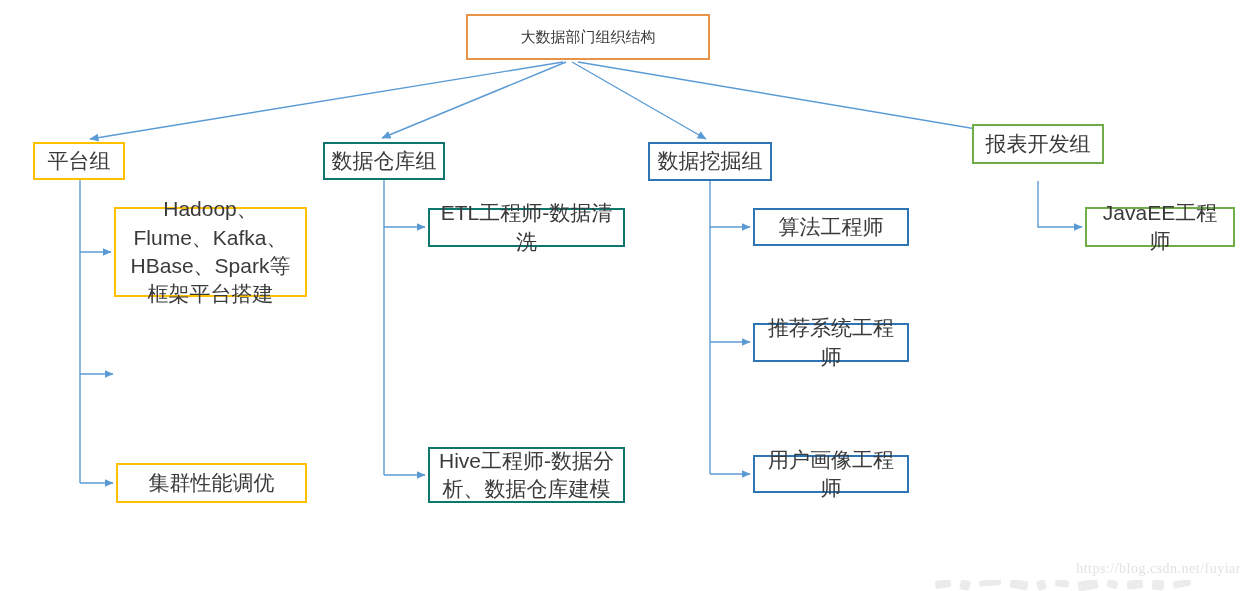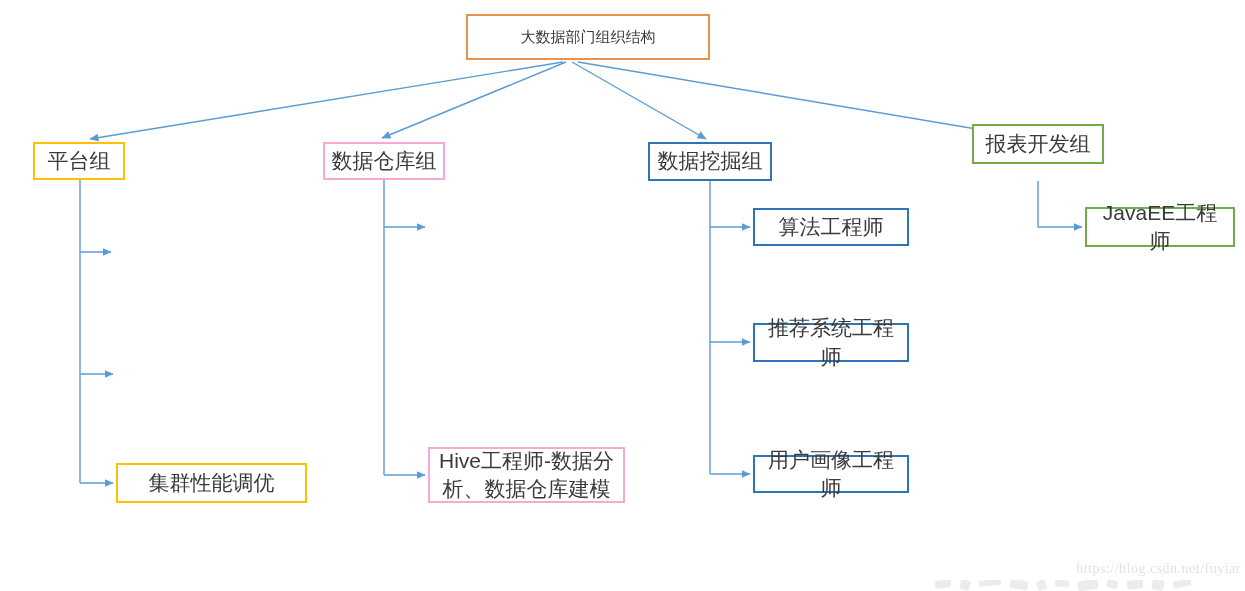--- a/index.html
+++ b/index.html
@@ -8,21 +8,21 @@
     font-family:"Liberation Sans","DejaVu Sans",sans-serif;color:#3a3a3a;border-radius:14px;
   }
   #connectors{position:absolute;left:0;top:0;width:1245px;height:591px;pointer-events:none;}
   .node{
     position:absolute;box-sizing:border-box;background:#ffffff;
     display:flex;align-items:center;justify-content:center;text-align:center;
     font-size:21px;line-height:1.35;padding:2px 6px;
   }
   .b-orange{border:2px solid #E8924A;}
   .b-yellow{border:2px solid #FFC000;}
-  .b-gray{border:2px solid #f9a8d4;}
+  .b-gray{border:2px solid #0f766e;}
   .b-blue{border:2px solid #2E75B6;}
   .b-green{border:2px solid #70AD47;}
 
   
   #n-root{left:466px;top:14px;width:244px;height:46px;font-size:15px;}
   #n-platform{left:33px;top:142px;width:92px;height:38px;}
   #n-warehouse{left:323px;top:142px;width:122px;height:38px;}
   #n-mining{left:648px;top:142px;width:124px;height:39px;}
   #n-report{left:972px;top:124px;width:132px;height:40px;}
 
@@ -86,22 +86,24 @@
     </g>
   </svg>
 
   <div class="node b-orange" id="n-root">大数据部门组织结构</div>
 
   <div class="node b-yellow" id="n-platform">平台组</div>
   <div class="node b-gray" id="n-warehouse">数据仓库组</div>
   <div class="node b-blue" id="n-mining">数据挖掘组</div>
   <div class="node b-green" id="n-report">报表开发组</div>
 
+  <div class="node b-yellow" id="n-p1">Hadoop、 Flume、Kafka、 HBase、Spark等框架平台搭建</div>
   <div class="node b-yellow" id="n-p3">集群性能调优</div>
 
+  <div class="node b-gray" id="n-w1">ETL工程师-数据清洗</div>
   <div class="node b-gray" id="n-w2">Hive工程师-数据分析、数据仓库建模</div>
 
   <div class="node b-blue" id="n-m1">算法工程师</div>
   <div class="node b-blue" id="n-m2">推荐系统工程师</div>
   <div class="node b-blue" id="n-m3">用户画像工程师</div>
 
   <div class="node b-green" id="n-r1">JavaEE工程师</div>
 
   <div id="url-watermark">https://blog.csdn.net/fuyiar</div>
   <div id="calligraphy">

